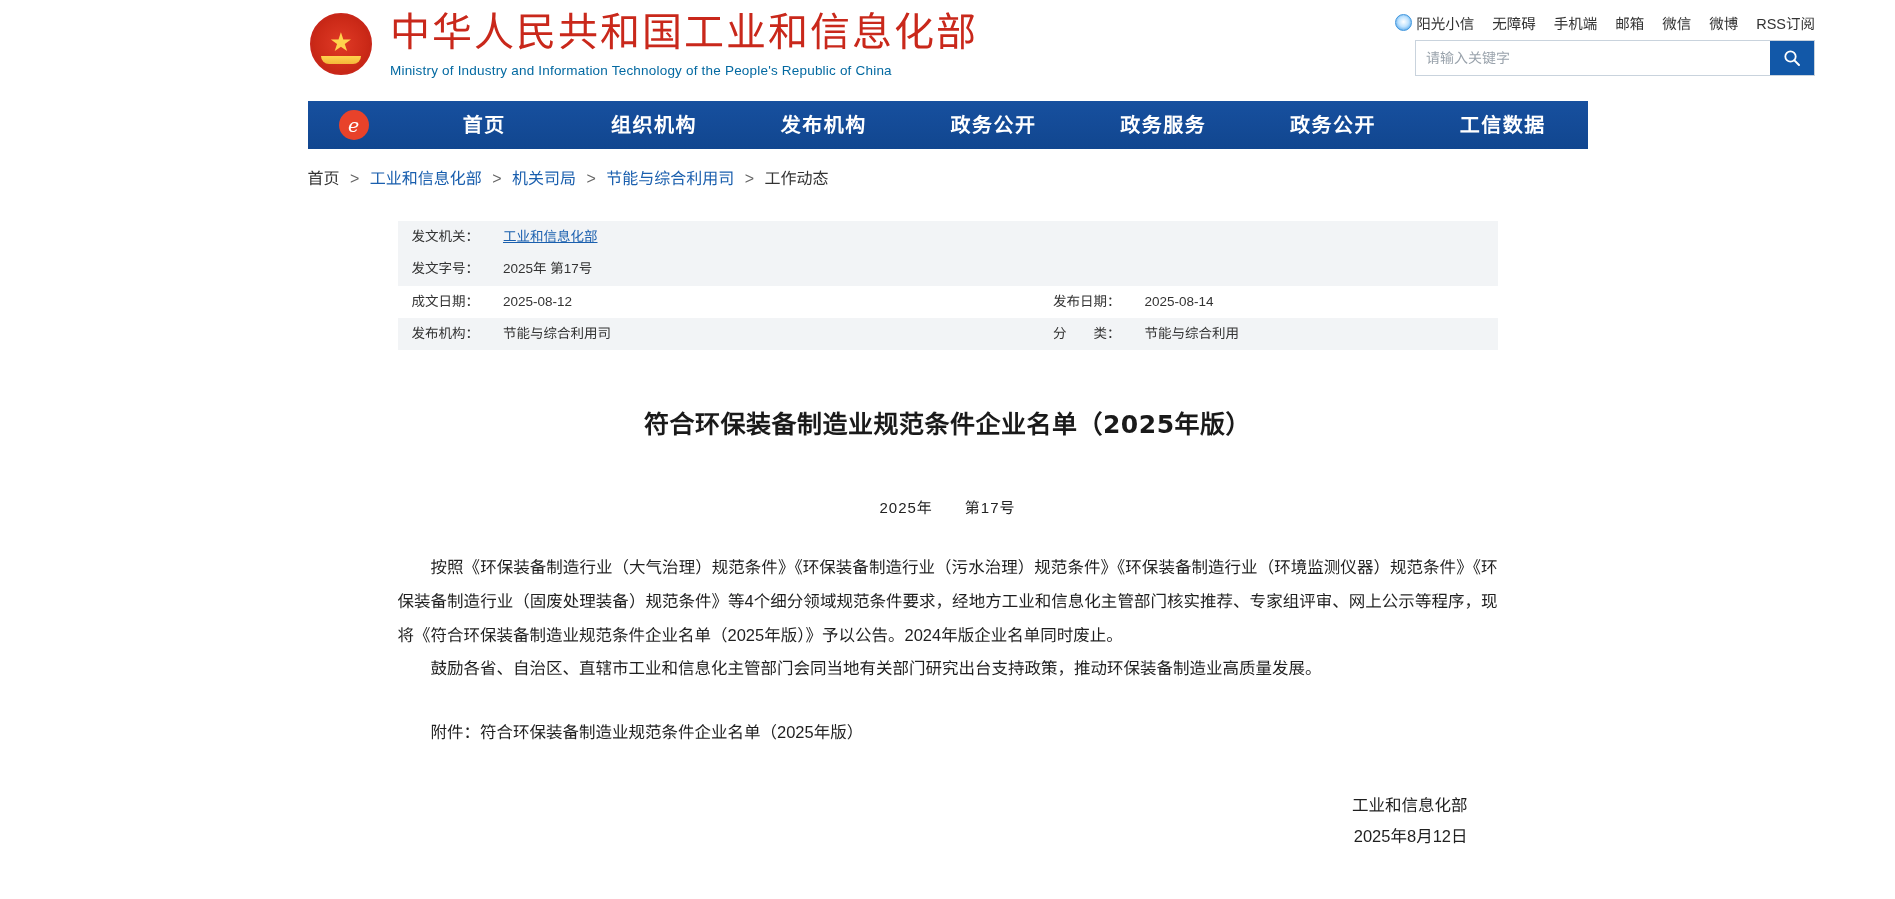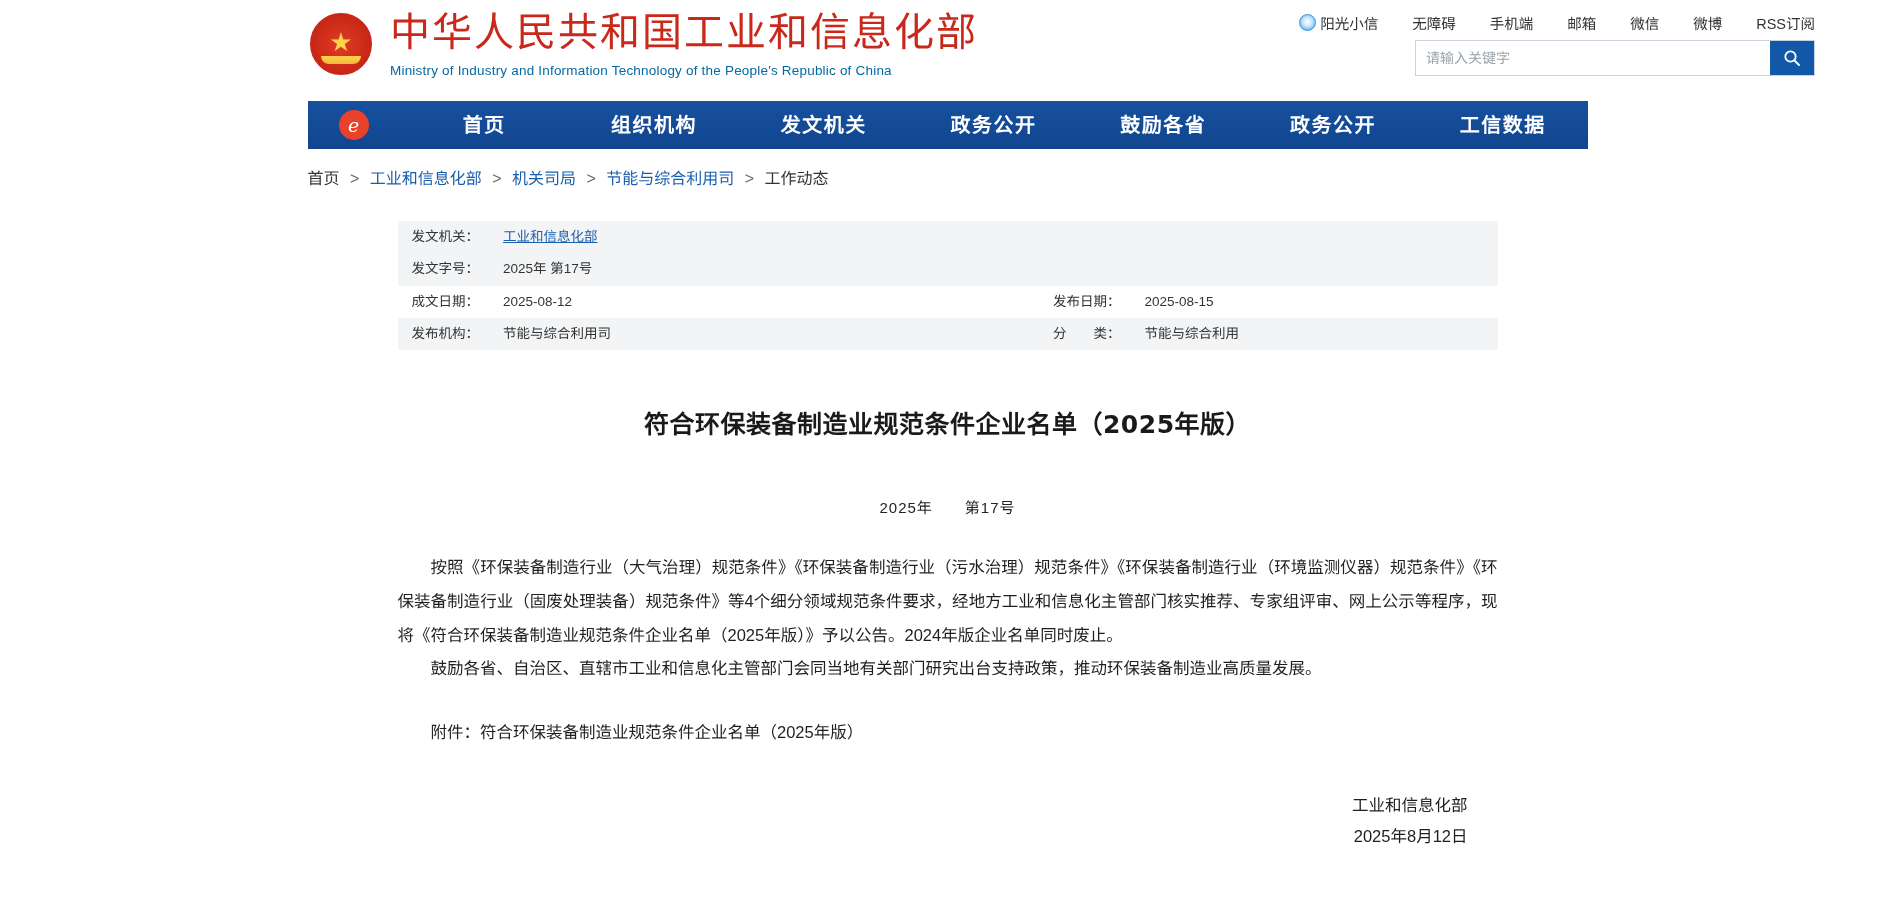--- a/index.html
+++ b/index.html
@@ -21,21 +21,21 @@
   .topbar {
     position: relative;
     height: 95px;
   }
   .util {
     position: absolute;
     top: 12px;
     right: 80px;
     display: flex;
     align-items: center;
-    gap: 34px;
+    gap: 18px;
     font-size: 14.5px;
     color: #333;
   }
   .util a {
     color: #333;
     text-decoration: none;
     white-space: nowrap;
   }
   .util .sun-icon {
     display: inline-block;
@@ -304,27 +304,27 @@
     <span class="mark"></span>
   </div>
   <ul>
     <li>
         <a href="#">首页</a>
       </li>
     <li>
         <a href="#">组织机构</a>
       </li>
     <li>
-        <a href="#">发文机关</a>
+        <a href="#">发布机构</a>
       </li>
     <li>
         <a href="#">政务公开</a>
       </li>
     <li>
-        <a href="#">鼓励各省</a>
+        <a href="#">政务服务</a>
       </li>
     <li>
         <a href="#">政务公开</a>
       </li>
     <li>
         <a href="#">工信数据</a>
       </li>
   </ul>
 </nav>
 
@@ -351,21 +351,21 @@
       </td>
     </tr>
     <tr class="alt">
       <td class="lbl">发文字号：</td>
       <td colspan="3">2025年 第17号</td>
     </tr>
     <tr>
       <td class="lbl">成文日期：</td>
       <td class="halfsplit">2025-08-12</td>
       <td class="lbl">发布日期：</td>
-      <td>2025-08-15</td>
+      <td>2025-08-14</td>
     </tr>
     <tr class="alt">
       <td class="lbl">发布机构：</td>
       <td class="halfsplit">节能与综合利用司</td>
       <td class="lbl">分　　类：</td>
       <td>节能与综合利用</td>
     </tr>
   </tbody>
     </table>
 

